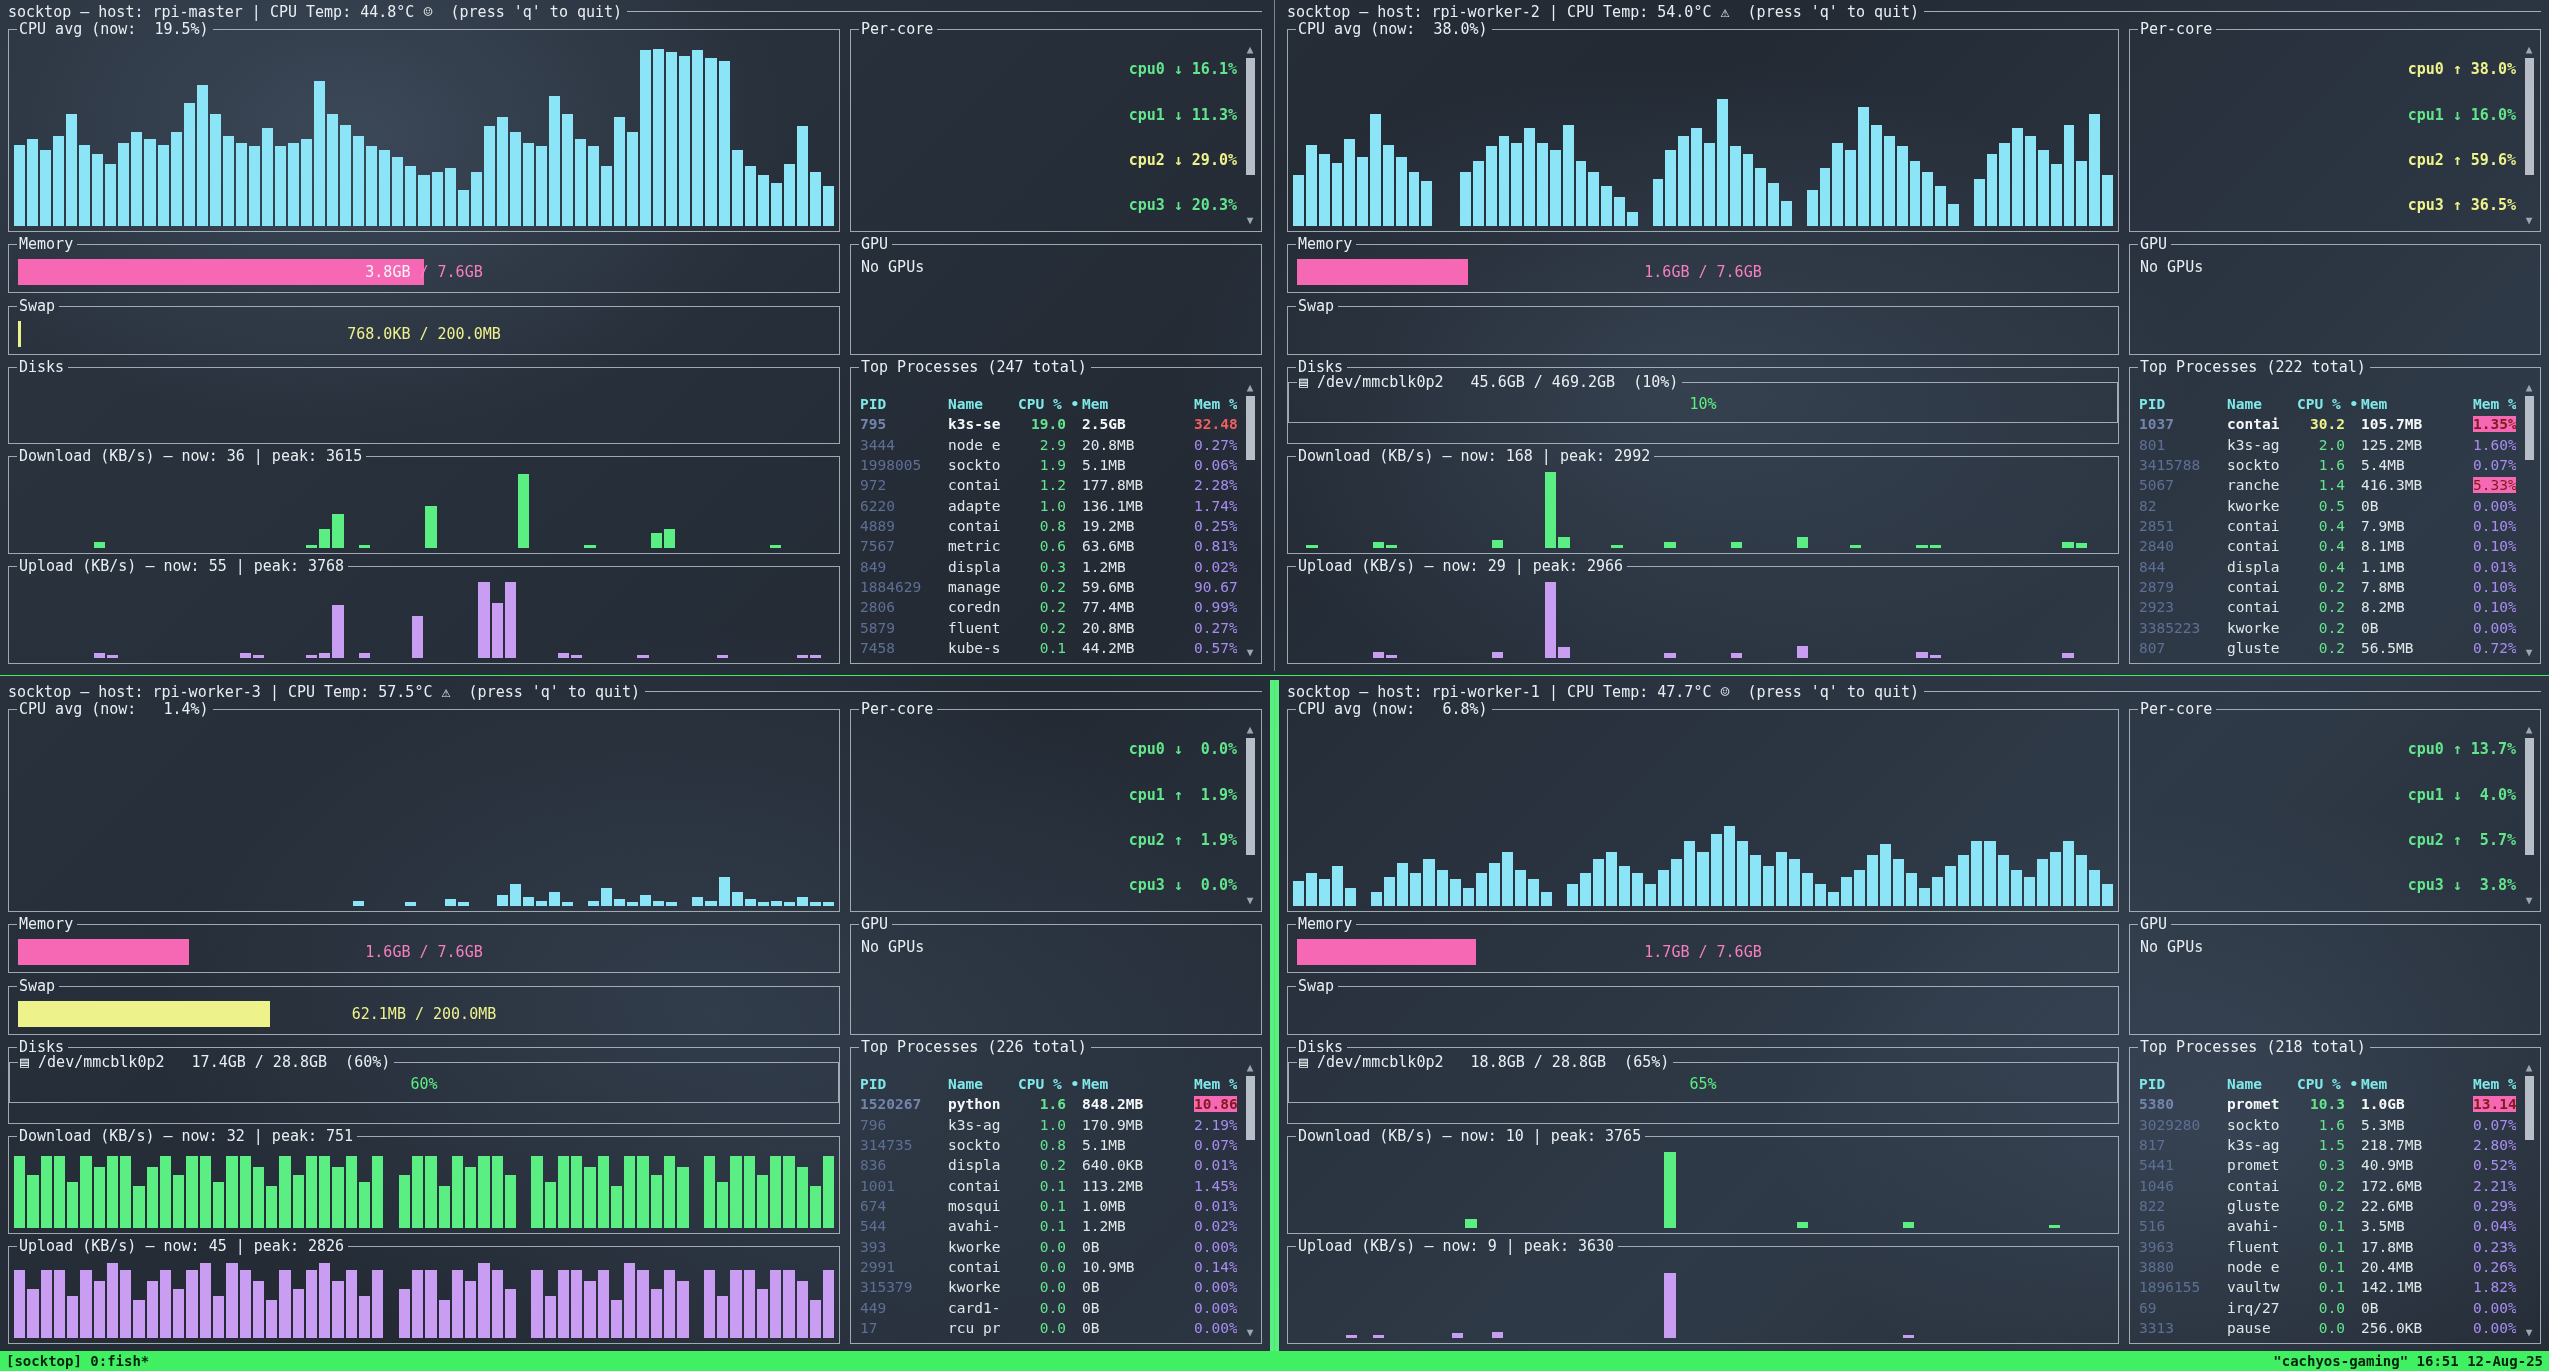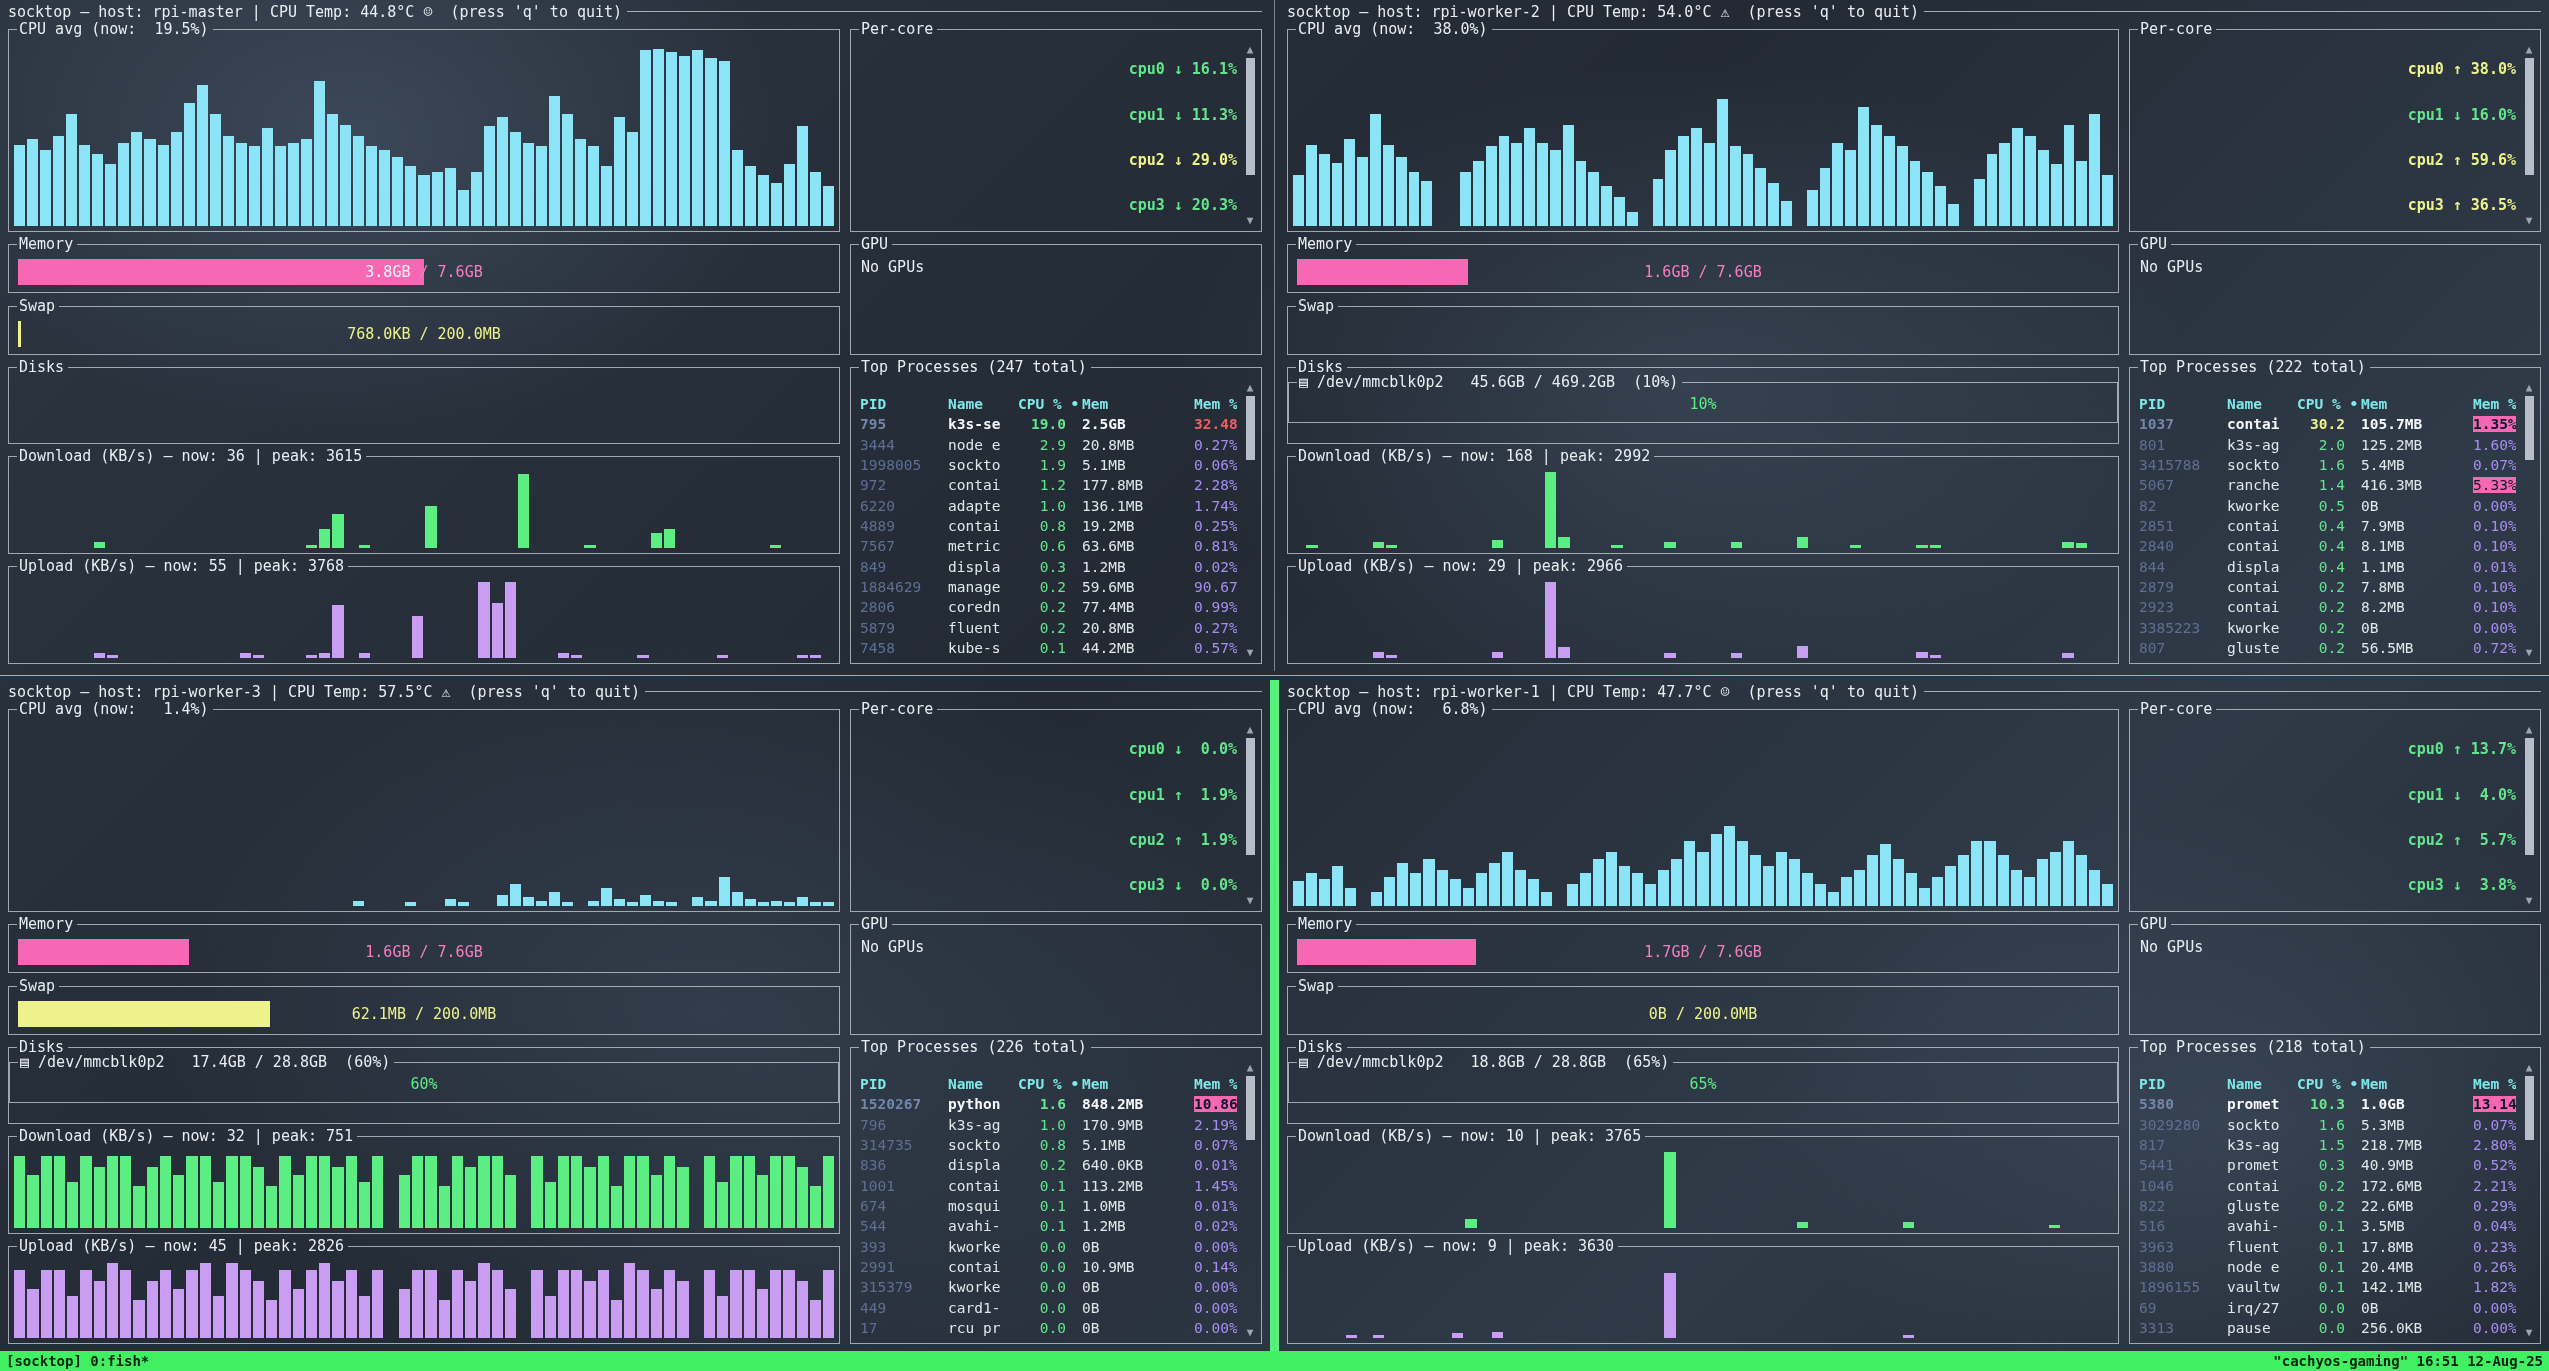--- a/index.html
+++ b/index.html
@@ -74,21 +74,21 @@
 
   .ptable { position:absolute; left:9px; right:24px; top:19px; bottom:5px; display:grid; grid-template-columns:88px 70px 64px 112px 1fr; grid-auto-rows:1fr; align-items:center; font-size:14.5px; }
   .ptable span { white-space:pre; overflow:hidden; }
   .c-head { color:#7fe8e8; font-weight:bold; }
   .c-pid { color:#5e6f94; }
   .c-name { color:#dfe7e9; }
   .c-cpu { color:#63e58c; text-align:right; padding-right:16px; }
   .c-cpu.yellow { color:#eef28b; background:none; }
   .c-mem { color:#dfe7e9; }
   .c-pct { color:#a78df0; }
-  .c-pct.red { color:#f25f5f; } .c-pct.pink { color:#0f172a; }
+  .c-pct.red { color:#f25f5f; } .c-pct.pink { color:#7f1d1d; }
   .rowbold { font-weight:bold; }
   .rowbold.c-pid { color:#7485ab; } .rowbold.c-name, .rowbold.c-mem { color:#f6f8fa; }
 
   .status { height:20px; flex:none; background:#41ef63; color:#06230d; display:flex; justify-content:space-between; align-items:center; padding:0 6px; font-size:14px; font-weight:bold; white-space:pre; }
 </style>
 </head>
 <body>
 
 <div class="screen">
   <div class="row">
@@ -1736,24 +1736,20 @@
       <div class="memswap">
         <fieldset class="panel">
           <legend>Memory</legend>
           <div class="meter">
             <div class="bar-fill pink" style="width: 22%;"></div>
             <div class="txt"><span class="mem-used">1.7GB</span><span class="mem-rest"> / 7.6GB</span></div>
           </div>
         </fieldset>
         <fieldset class="panel">
           <legend>Swap</legend>
-          <div class="meter">
-            <div class="bar-fill yellow" style="width: 0%;"></div>
-            <div class="txt swap-txt">0B / 200.0MB</div>
-          </div>
         </fieldset>
       </div>
       <fieldset class="panel gpu-panel">
         <legend>GPU</legend>
         <div class="gpu-body">No GPUs</div>
       </fieldset>
       <div class="leftstack">
         <fieldset class="panel disks-panel">
           <legend>Disks</legend>
           <fieldset class="panel disk-inner">

